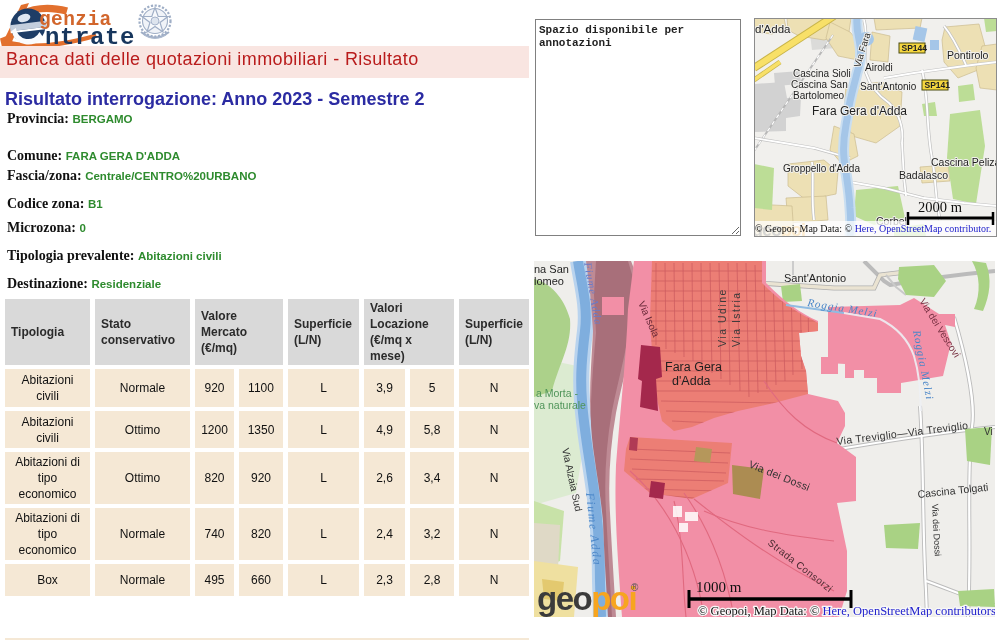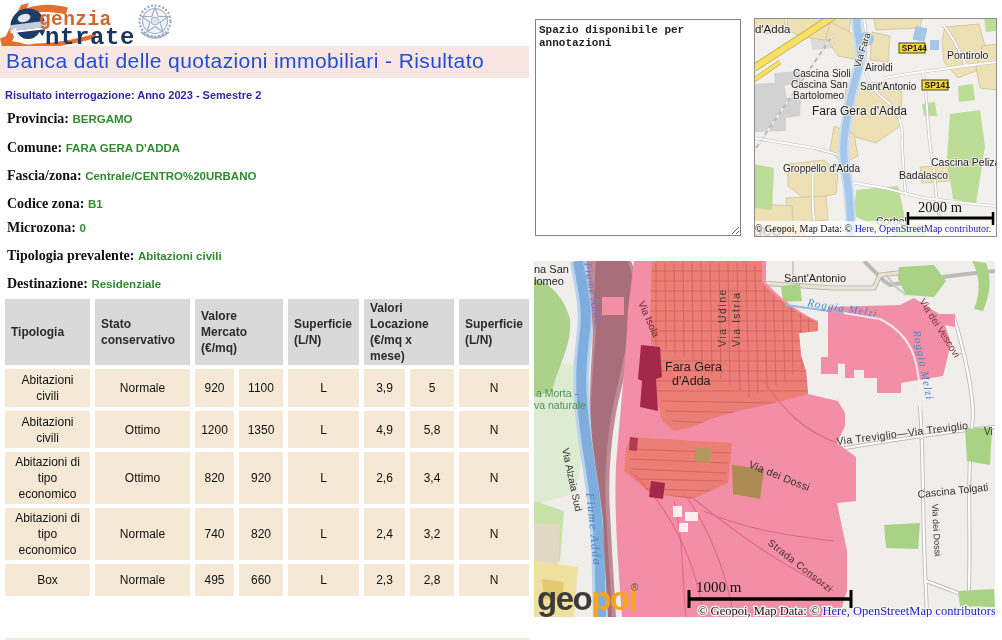--- a/index.html
+++ b/index.html
@@ -1,21 +1,21 @@
 <!DOCTYPE html>
 <html><head>
 <meta charset="utf-8">
 <style>
 html,body{margin:0;padding:0;}
 body{width:1002px;height:640px;overflow:hidden;position:relative;background:#fff;
   font-family:"Liberation Sans",sans-serif;}
 .abs{position:absolute;}
 #banner{left:0;top:46px;width:529px;height:32px;background:#F9E5E1;}
-#banner span{position:absolute;left:6px;top:3px;font-size:21px;letter-spacing:0.4px;color:#1d4ed8;}
-#head2{left:5px;top:89px;font-size:11px;font-weight:bold;color:#2B2BA2;}
+#banner span{position:absolute;left:6px;top:3px;font-size:18px;letter-spacing:0.4px;color:#b91c1c;}
+#head2{left:5px;top:89px;font-size:18px;font-weight:bold;color:#2B2BA2;}
 .kv{position:absolute;left:7px;font-family:"Liberation Serif",serif;font-size:14px;font-weight:bold;color:#111;}
 .kv span{font-family:"Liberation Sans",sans-serif;font-size:11.5px;font-weight:bold;color:#2E8B2E;margin-top:26px;}
 table{position:absolute;left:0px;top:295px;border-collapse:separate;border-spacing:5px 4px;table-layout:fixed;width:534px;}
 th,td{box-sizing:border-box;}
 th{background:#D9D9D9;font-size:12px;font-weight:bold;color:#2B2B2B;text-align:left;
    vertical-align:middle;padding:1px 2px 1px 6px;line-height:16px;overflow:hidden;}
 td{background:#F5E8D5;font-size:12px;color:#111;text-align:center;vertical-align:middle;
    padding:1px 6px;line-height:16px;overflow:hidden;}
 textarea{position:absolute;left:535px;top:19px;width:198px;height:207px;border:1px solid #808080;
   font-family:"Liberation Mono",monospace;font-size:11px;font-weight:bold;line-height:13px;padding:4px 3px;margin:0;
@@ -52,21 +52,21 @@
   </g>
 </svg>
 
 <div id="banner" class="abs">
     <span>Banca dati delle quotazioni immobiliari - Risultato</span>
   </div>
 
 <div id="head2" class="abs">Risultato interrogazione: Anno 2023 - Semestre 2</div>
 
 <div class="kv" style="top:111px">Provincia: <span>BERGAMO</span></div>
-<div class="kv" style="top:140px">Comune: <span>FARA GERA D'ADDA</span></div>
+<div class="kv" style="top:148px">Comune: <span>FARA GERA D'ADDA</span></div>
 <div class="kv" style="top:168px">Fascia/zona:  <span>Centrale/CENTRO%20URBANO</span></div>
 <div class="kv" style="top:196px">Codice zona: <span>B1</span></div>
 <div class="kv" style="top:220px">Microzona: <span>0</span></div>
 <div class="kv" style="top:248px">Tipologia prevalente: <span>Abitazioni civili</span></div>
 <div class="kv" style="top:276px">Destinazione: <span>Residenziale</span></div>
 
 <table>
 <colgroup>
       <col style="width:85px">
       <col style="width:95px">

